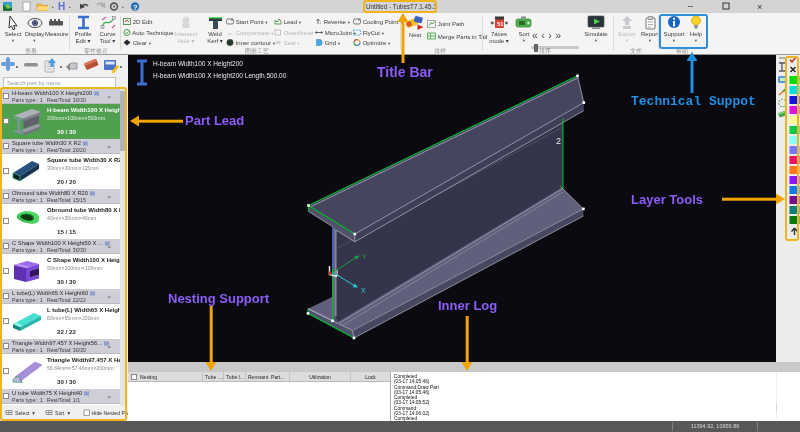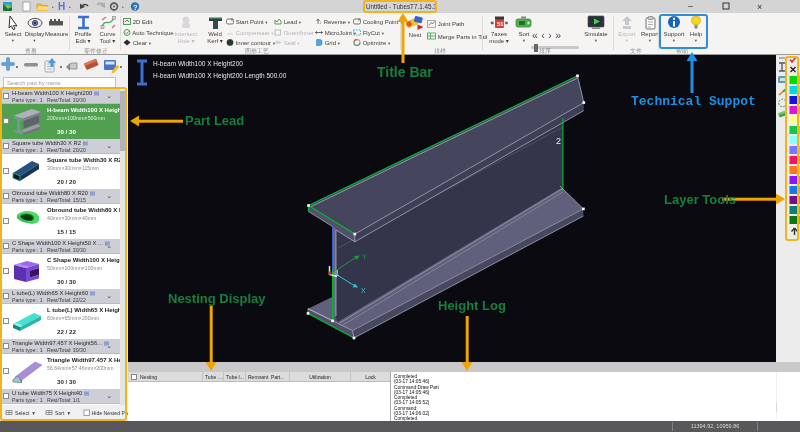--- a/index.html
+++ b/index.html
@@ -50,21 +50,21 @@
 
 #graystrip { left:128px; top:362px; width:672px; height:10px; background:#c9c9c9; }
 #tables { left:128px; top:372px; width:672px; height:49px; background:#fff; }
 #thead { position:absolute; left:0; top:0; width:262px; height:10px; background:#dcdcdc; border-bottom:1px solid #bbb; font-size:5px; color:#222; }
 .thcol { position:absolute; top:0; height:10px; line-height:10px; border-left:1px solid #c2c2c2; white-space:nowrap; overflow:hidden; }
 #syslog { position:absolute; left:262px; top:0; width:386px; height:49px; background:#fff; border-left:1px solid #aaa; font-size:4.8px; color:#111; line-height:5.3px; padding:2px 0 0 3px; }
 #statusbar { left:0; top:421px; width:800px; height:11px; background:#58585a; }
 #coords { position:absolute; left:672px; top:1px; width:86px; height:9px; border-left:1px solid #808082; border-right:1px solid #808082; color:#d8d8d8; font-size:5.5px; line-height:9px; text-align:center; }
 
 
-.ann { position:absolute; font-weight:bold; color:#15803d; white-space:nowrap; z-index:30; }
+.ann { position:absolute; font-weight:bold; color:#8b5cf6; white-space:nowrap; z-index:30; }
 .annblue { color:#1e8fe1;font-family:Liberation Mono, monospace; }
 .hlbox { position:absolute; border:2px solid #f0b41e; border-radius:3px; z-index:25; pointer-events:none; }
 .hlblue { border-color:#2e8fd8; }
 #overlay { position:absolute; left:0; top:0; width:800px; height:432px; z-index:28; pointer-events:none; }
 </style>
 </head>
 <body>
 <div id="app">
 
 <div id="titlebar" class="abs">
@@ -623,23 +623,23 @@
 </div>
 
 <div class="hlbox" style="left:363px; top:0px; width:74px; height:13px;"></div>
 <div class="hlbox" style="left:0px; top:87px; width:127px; height:334px;"></div>
 <div class="hlbox" style="left:785px; top:56px; width:14px; height:185px;"></div>
 <div class="hlbox hlblue" style="left:659px; top:14px; width:49px; height:35px;"></div>
 
 <div class="ann" style="left:377px; top:64px; font-size:14px;">Title Bar</div>
 <div class="ann" style="left:185px; top:113px; font-size:13px;">Part Lead</div>
 <div class="ann annblue" style="left:631px; top:94px; font-size:13px;">Technical Suppot</div>
-<div class="ann" style="left:664px; top:192px; font-size:13px;">Layer Tools</div>
-<div class="ann" style="left:168px; top:291px; font-size:13px;">Nesting Display</div>
-<div class="ann" style="left:438px; top:298px; font-size:13px;">Height Log</div>
+<div class="ann" style="left:631px; top:192px; font-size:13px;">Layer Tools</div>
+<div class="ann" style="left:168px; top:291px; font-size:13px;">Nesting Support</div>
+<div class="ann" style="left:438px; top:298px; font-size:13px;">Inner Log</div>
 
 <svg id="overlay" viewBox="0 0 800 432">
   <g fill="#f0a400" stroke="none">
     <rect x="401.5" y="20" width="3" height="43"></rect>
     <polygon points="403,13 397.5,22 408.5,22"></polygon>
     <rect x="138" y="119.7" width="45" height="3"></rect>
     <polygon points="130,121 139,115.5 139,126.5"></polygon>
     <rect x="722" y="197.7" width="54" height="3"></rect>
     <polygon points="785,199 776,193.5 776,204.5"></polygon>
     <rect x="209.7" y="306" width="3" height="57"></rect>

